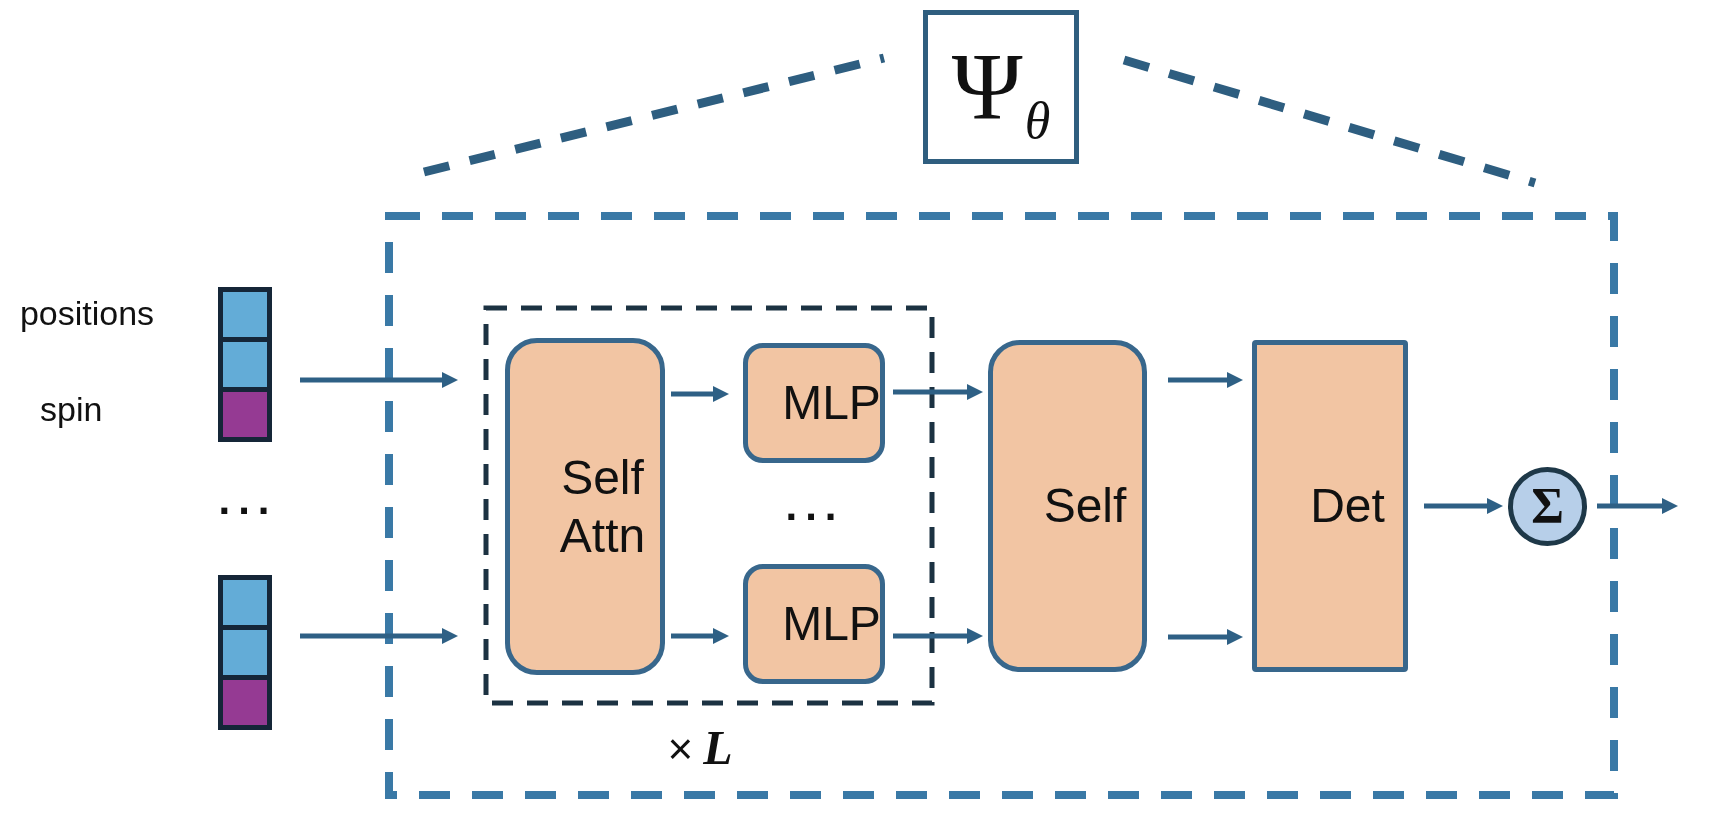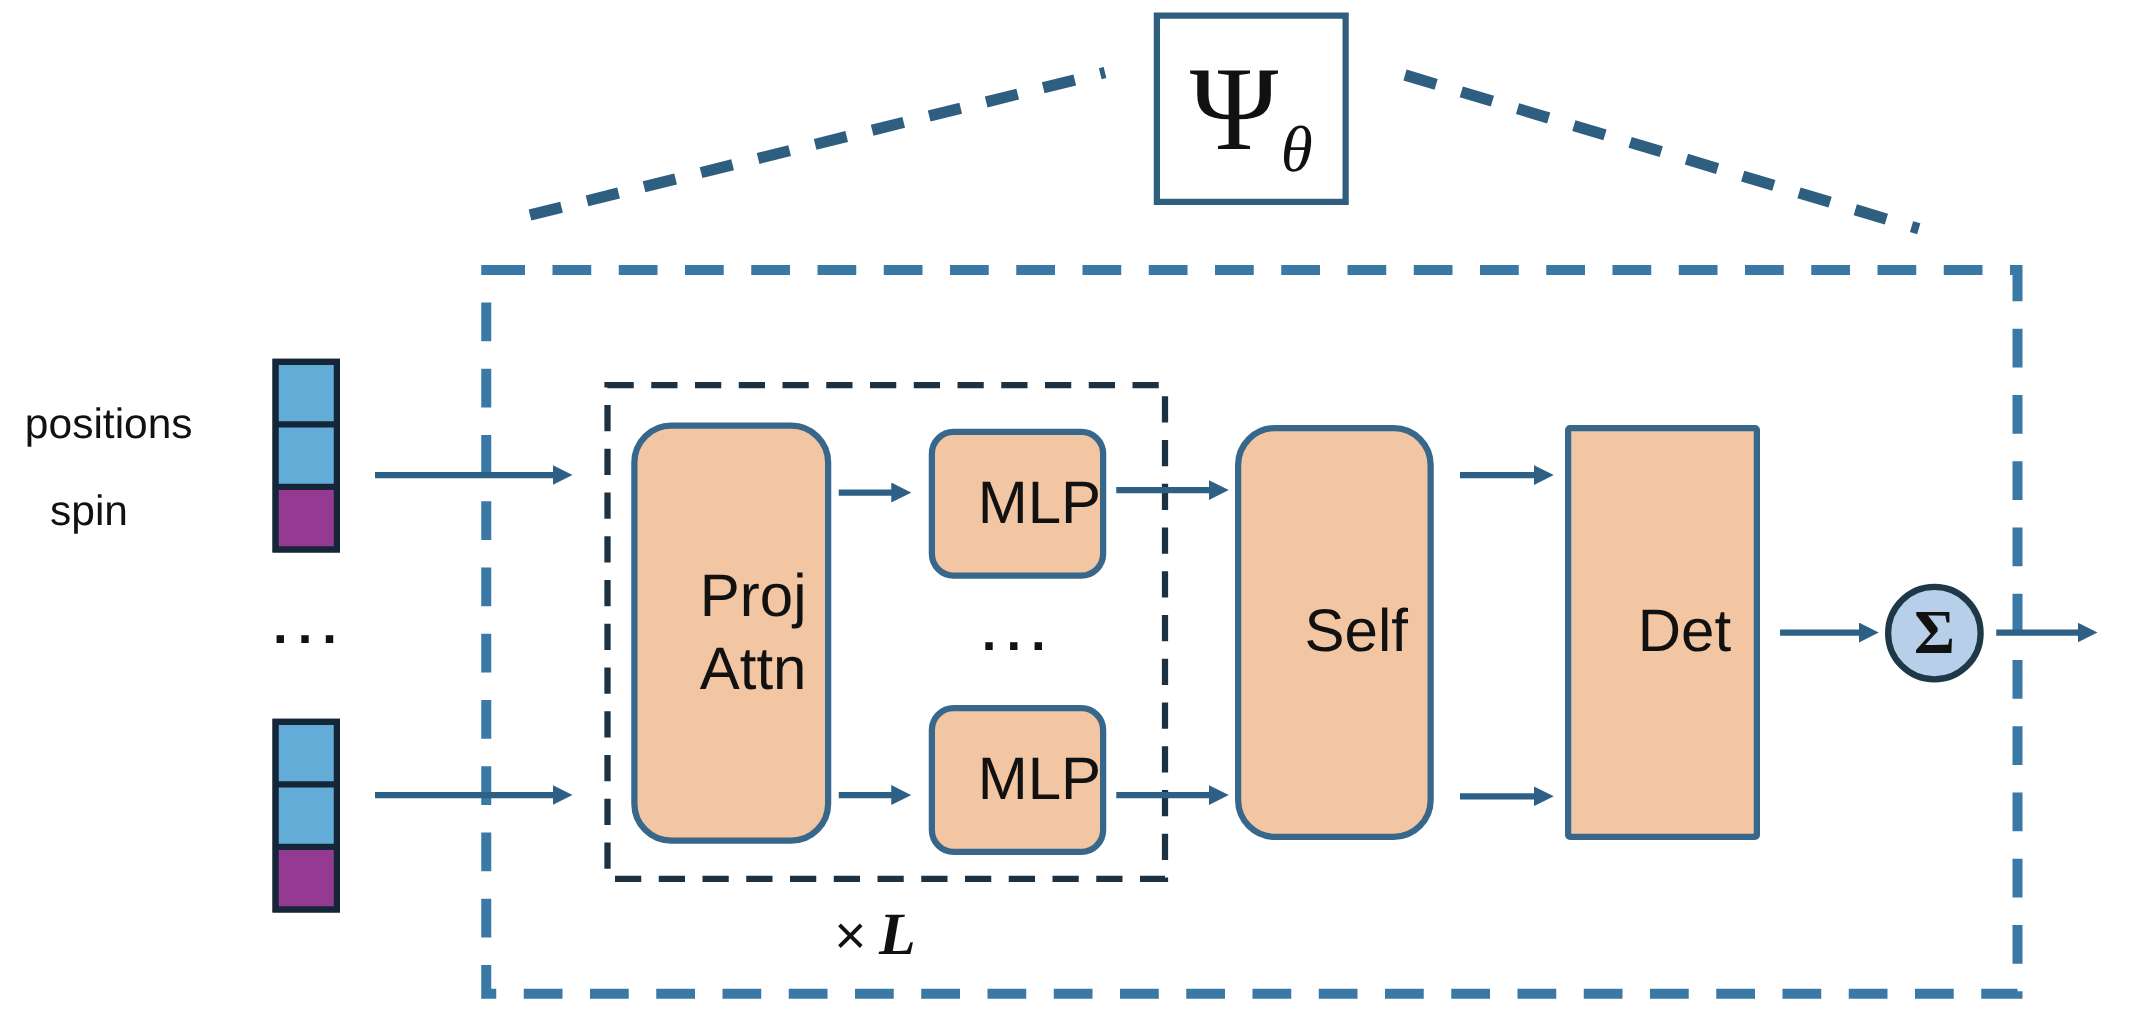--- a/index.html
+++ b/index.html
@@ -51,21 +51,21 @@
   .psi-sub {
     font-family: "Liberation Serif", serif;
     font-style: italic;
     font-size: 52px; line-height: 1;
     transform: translateY(34px);
     margin-left: 2px;
   }
 
   
   .label-positions {
-    left: 8px; top: 320px; width: 158px;
+    left: 8px; top: 294px; width: 158px;
     font-size: 34px; text-align: center;
   }
   .label-spin {
     left: 40px; top: 390px; width: 120px;
     font-size: 34px; text-align: left;
   }
 
   
   .stack {
     width: 54px; height: 155px;
@@ -176,21 +176,21 @@
     <div class="cell cell-purple"></div>
   </div>
   <div class="abs dots dots-left">...</div>
   <div class="abs stack stack-2">
     <div class="cell cell-blue"></div>
     <div class="cell cell-blue"></div>
     <div class="cell cell-purple"></div>
   </div>
 
   <div class="abs block block-self-attn">
-    <span>Proj Attn</span>
+    <span>Self Attn</span>
   </div>
   <div class="abs block block-mlp-top">
     <span>MLP</span>
   </div>
   <div class="abs dots dots-inner">...</div>
   <div class="abs block block-mlp-bottom">
     <span>MLP</span>
   </div>
   <div class="abs block block-proj">
     <span>Self</span>

